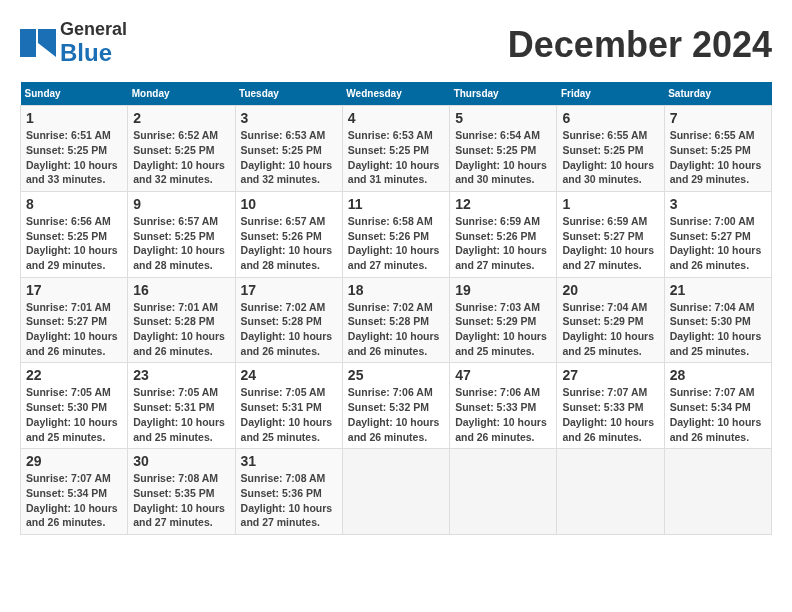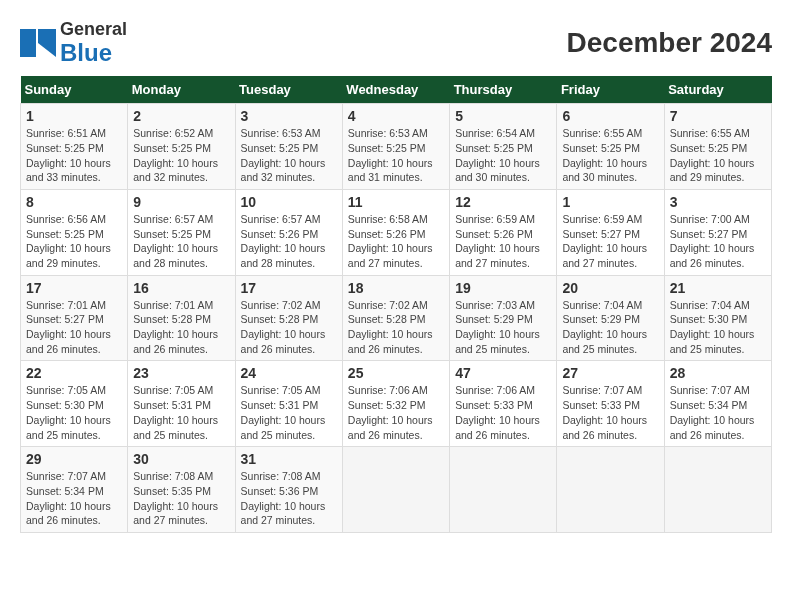--- a/index.html
+++ b/index.html
@@ -6,52 +6,52 @@
     body {
       font-family: Arial, sans-serif;
       background: #fff;
       width: 792px;
       min-height: 612px;
       padding: 20px;
     }
     .header {
       display: flex;
       justify-content: space-between;
-      align-items: center;
-      margin-bottom: 10px;
+      align-items: flex-end;
+      margin-bottom: 16px;
       gap: 48px;
     }
     .logo {
       display: flex;
       flex-direction: column;
       align-items: flex-start;
     }
     .title-section {
       text-align: right;
     }
     .month-title {
-      font-size: 28px;
+      font-size: 36px;
       font-weight: bold;
       color: #333;
     }
     .location {
       font-size: 16px;
       color: #555;
     }
     table {
       width: 100%;
       border-collapse: collapse;
       font-size: 11px;
     }
     thead tr th {
-      background-color: #14532d;
+      background-color: #0369a1;
       color: white;
       padding: 6px 4px;
       text-align: left;
-      font-size: 13px;
+      font-size: 10px;
       font-weight: bold;
     }
     tbody tr td {
       border: 1px solid #ddd;
       vertical-align: top;
       padding: 4px 5px;
       height: 80px;
       width: 14.28%;
       background: #fff;
     }
@@ -62,20 +62,21 @@
       font-size: 14px;
       font-weight: bold;
       color: #333;
       display: block;
       margin-bottom: 2px;
     }
     .day-info {
       color: #444;
       font-size: 10.5px;
       line-height: 1.4;
+      font-weight: bold;
     }
     .empty-cell {
       background: #f5f5f5 !important;
     }
     .logo-wrapper {
       display: flex;
       align-items: center;
       gap: 4px;
     }
   </style>

